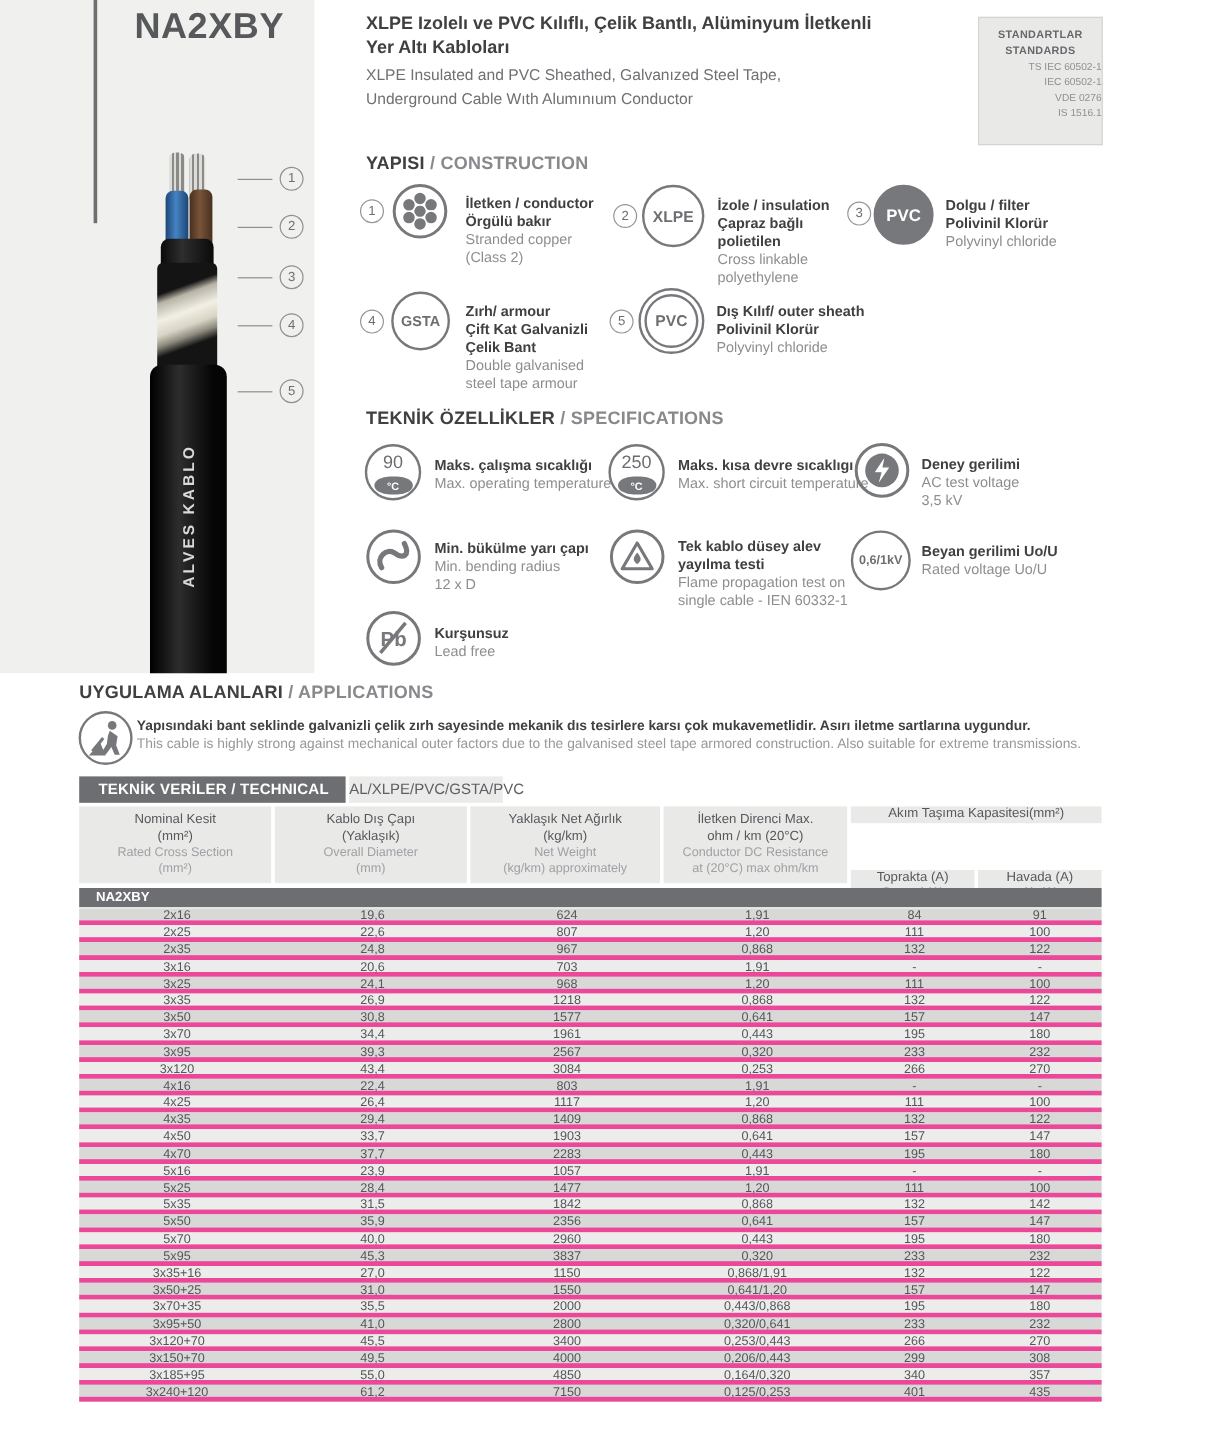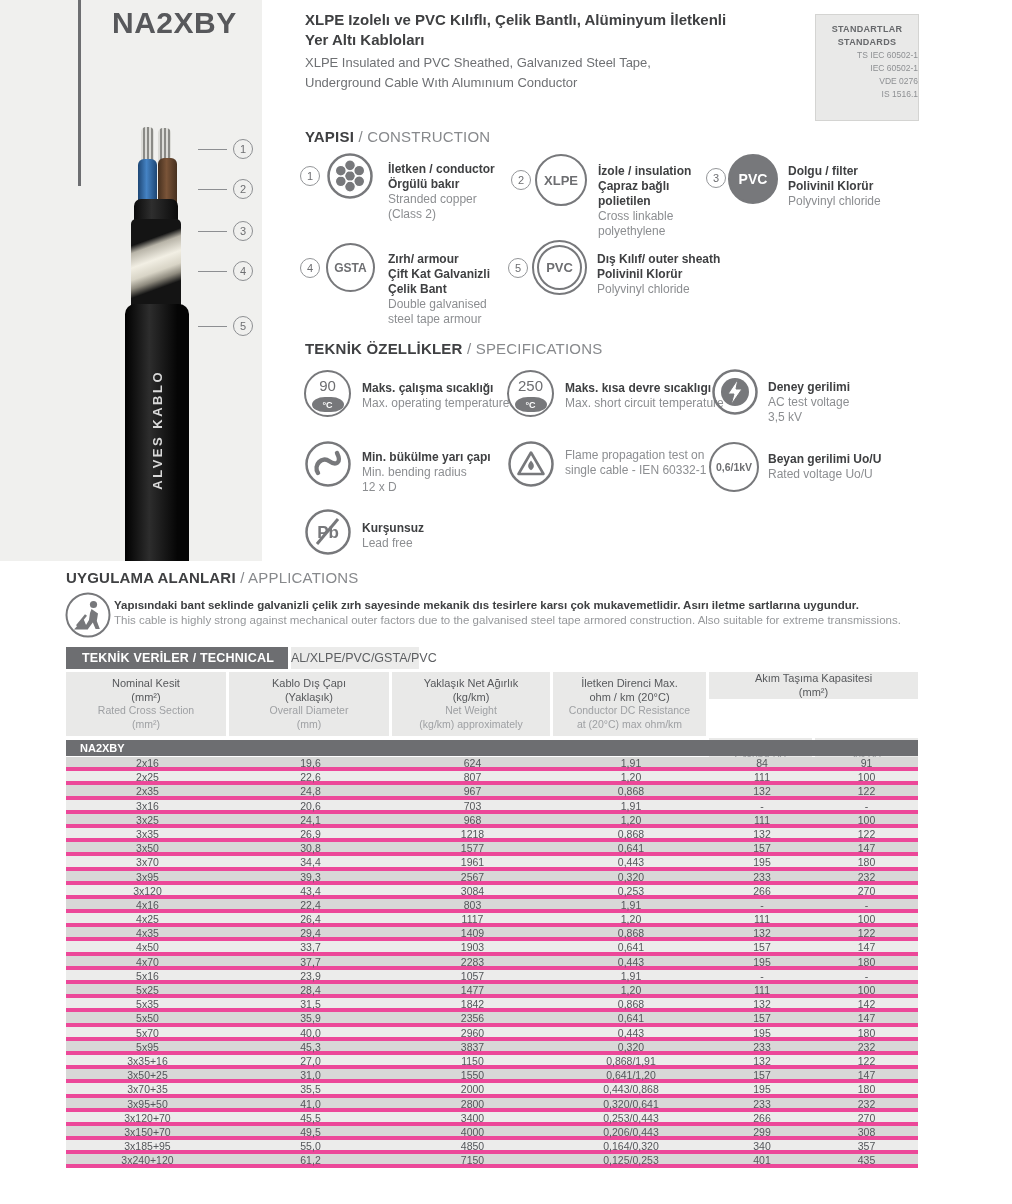--- a/index.html
+++ b/index.html
@@ -38,21 +38,21 @@
   .title-tr { position:absolute; left:305px; top:10px; width:500px; font-size:15px; font-weight:bold; color:#3f4042; line-height:20px; }
   .title-en { position:absolute; left:305px; top:53px; width:500px; font-size:13px; color:#6e7073; line-height:20px; }
 
   .standards-box { position:absolute; left:815px; top:14px; width:104px; height:107px; background:#e9e9e8;
     border:1px solid #d4d4d2; text-align:center; padding-top:8px; }
   .std-title { font-size:9px; font-weight:bold; color:#66686b; line-height:13px; letter-spacing:.3px; }
   .std-item { font-size:8.5px; color:#8e9093; line-height:13px;text-align:right; }
 
   
   .section-title { position:absolute; font-size:15px; font-weight:bold; color:#3f4042; letter-spacing:.2px; }
-  .section-title .light { font-weight:normal; color:#87898c; }
+  .section-title .light { font-weight:bold; color:#87898c; }
   .st-construction { left:305px; top:128px; }
   .st-specs { left:305px; top:340px; }
   .st-apps { left:66px; top:569px; }
 
   
   .num-circle { position:absolute; width:20px; height:20px; border:1.5px solid #939598; border-radius:50%;
     color:#6d6e71; font-size:11px; display:flex; align-items:center; justify-content:center; }
   .badge { position:absolute; border:2.5px solid #77787b; border-radius:50%;
     display:flex; align-items:center; justify-content:center; font-weight:bold; color:#6d6e71; background:#fff; }
   .badge.filled { background:#77787b; color:#fff; border-color:#77787b; }
@@ -80,21 +80,21 @@
   .td-comp { position:absolute; left:291px; top:647px; width:128px; height:22px; background:#ebebea;
     color:#5d5f62; font-size:12.5px; line-height:22px; text-align:center; }
 
   
   .thead { position:absolute; left:66px; top:672px; width:852px; height:64px; display:flex; }
   .hcell { background:#e9e9e8; margin-right:3px; display:flex; flex-direction:column; justify-content:center; text-align:center; }
   .w0{width:160px}.w1{width:160px}.w2{width:158px}.w3{width:153px}
   .h-tr { font-size:11px; color:#56585b; line-height:13.5px; }
   .h-en { font-size:10.5px; color:#9fa1a4; line-height:13.5px; }
   .hgroup { width:209px; display:flex; flex-direction:column; }
-  .hgrouptop { height:30px; background:#e9e9e8; margin-bottom:3px; display:flex; flex-direction:column; justify-content:center; text-align:center; }
+  .hgrouptop { height:30px; background:#e9e9e8; margin-bottom:3px; display:flex; flex-direction:row; justify-content:center; text-align:center; }
   .hsubs { display:flex; flex:1;margin-top:36px; }
   .hsub { background:#e9e9e8; display:flex; flex-direction:column; justify-content:center; text-align:center; }
   .hsub.sa { width:103px; margin-right:3px; } .hsub.sb { width:103px; }
 
   .tbar { position:absolute; left:66px; top:740px; width:852px; height:16px; background:#6d6e71;
     color:#fff; font-size:11px; font-weight:bold; line-height:16px; padding-left:14px; }
   .tbody { position:absolute; left:66px; top:757px; width:852px; }
   .trow { display:flex; height:14.2px; border-bottom:4px solid #ec4899; }
   .trow.odd { background:#d8d8d7; } .trow.even { background:#ececeb; }
   .tcell { font-size:10.5px; color:#54565a; text-align:center; line-height:13.8px; }
@@ -270,20 +270,21 @@
   </div>
 
   <div class="icon-abs" style="left:507px;top:440px">
     <svg width="48" height="48" viewBox="0 0 48 48">
         <circle cx="24" cy="24" r="21.5" fill="none" stroke="#77787b" stroke-width="2.5"></circle>
         <path d="M24 12.5 L36.5 34 H11.5 Z" fill="none" stroke="#77787b" stroke-width="2.6" stroke-linejoin="round"></path>
         <path d="M24 20.5 c3.4 4.2 4.2 6.6 0 9.8 c-4.2 -3.2 -3.4 -5.6 0 -9.8" fill="#77787b"></path>
       </svg>
   </div>
   <div class="txt" style="left:565px;top:448px;width:165px">
+    <div class="b-line">Tek kablo düsey alev yayılma testi</div>
     <div class="l-line">Flame propagation test on single cable - IEN 60332-1</div>
   </div>
 
   <div class="badge" style="left:709px;top:442px;width:50px;height:50px;font-size:10.5px;border-width:2px">0,6/1kV</div>
   <div class="txt" style="left:768px;top:452px;width:145px">
     <div class="b-line">Beyan gerilimi Uo/U</div>
     <div class="l-line">Rated voltage Uo/U</div>
   </div>
 
   <div class="icon-abs" style="left:304px;top:508px">

